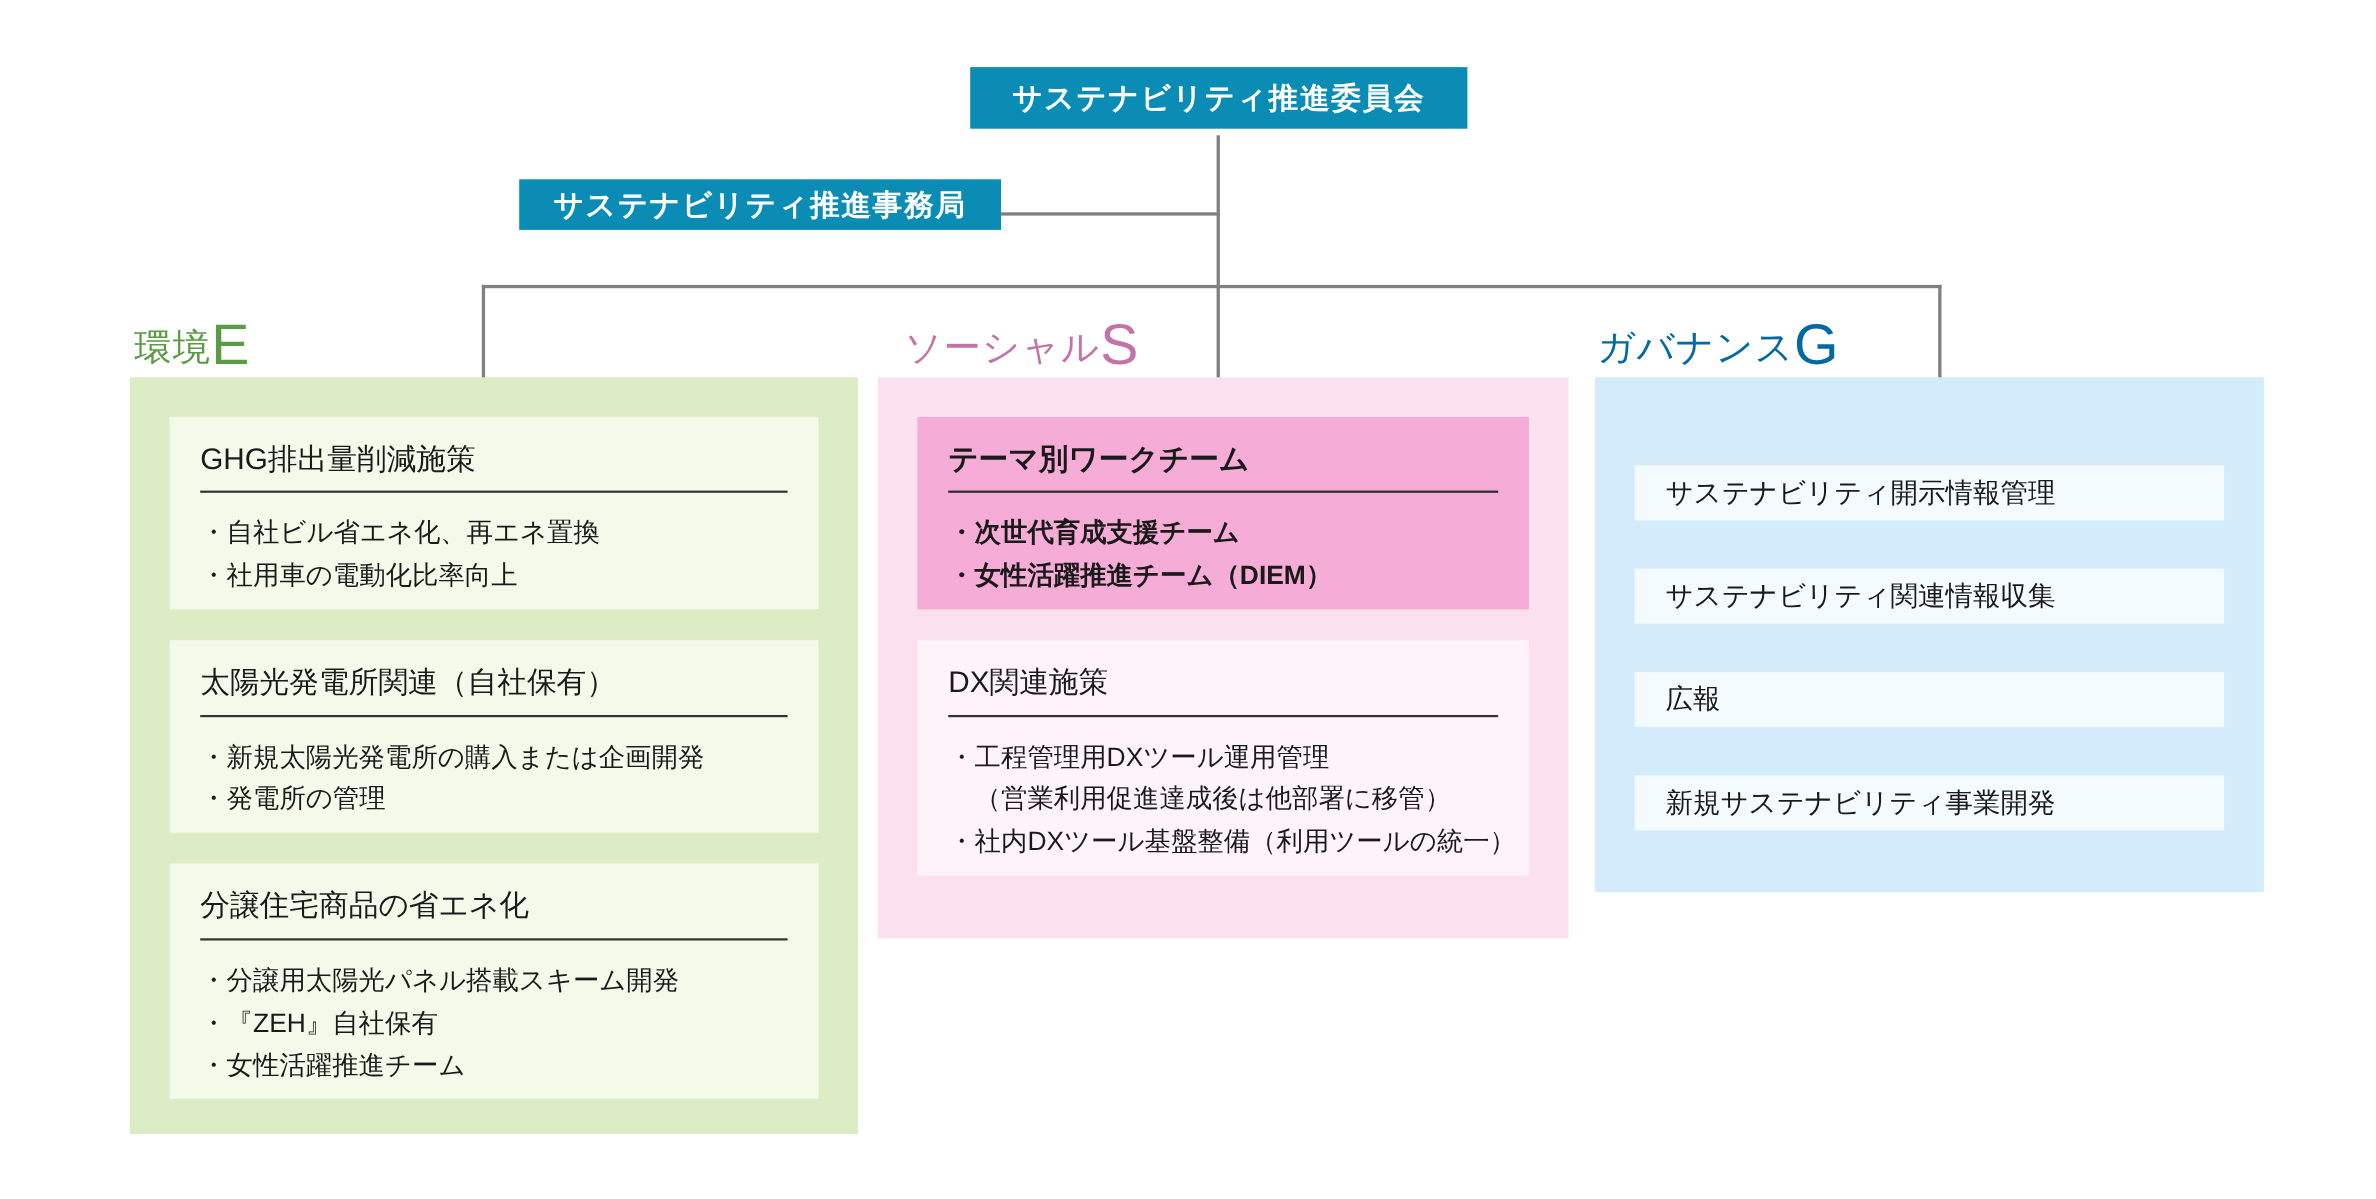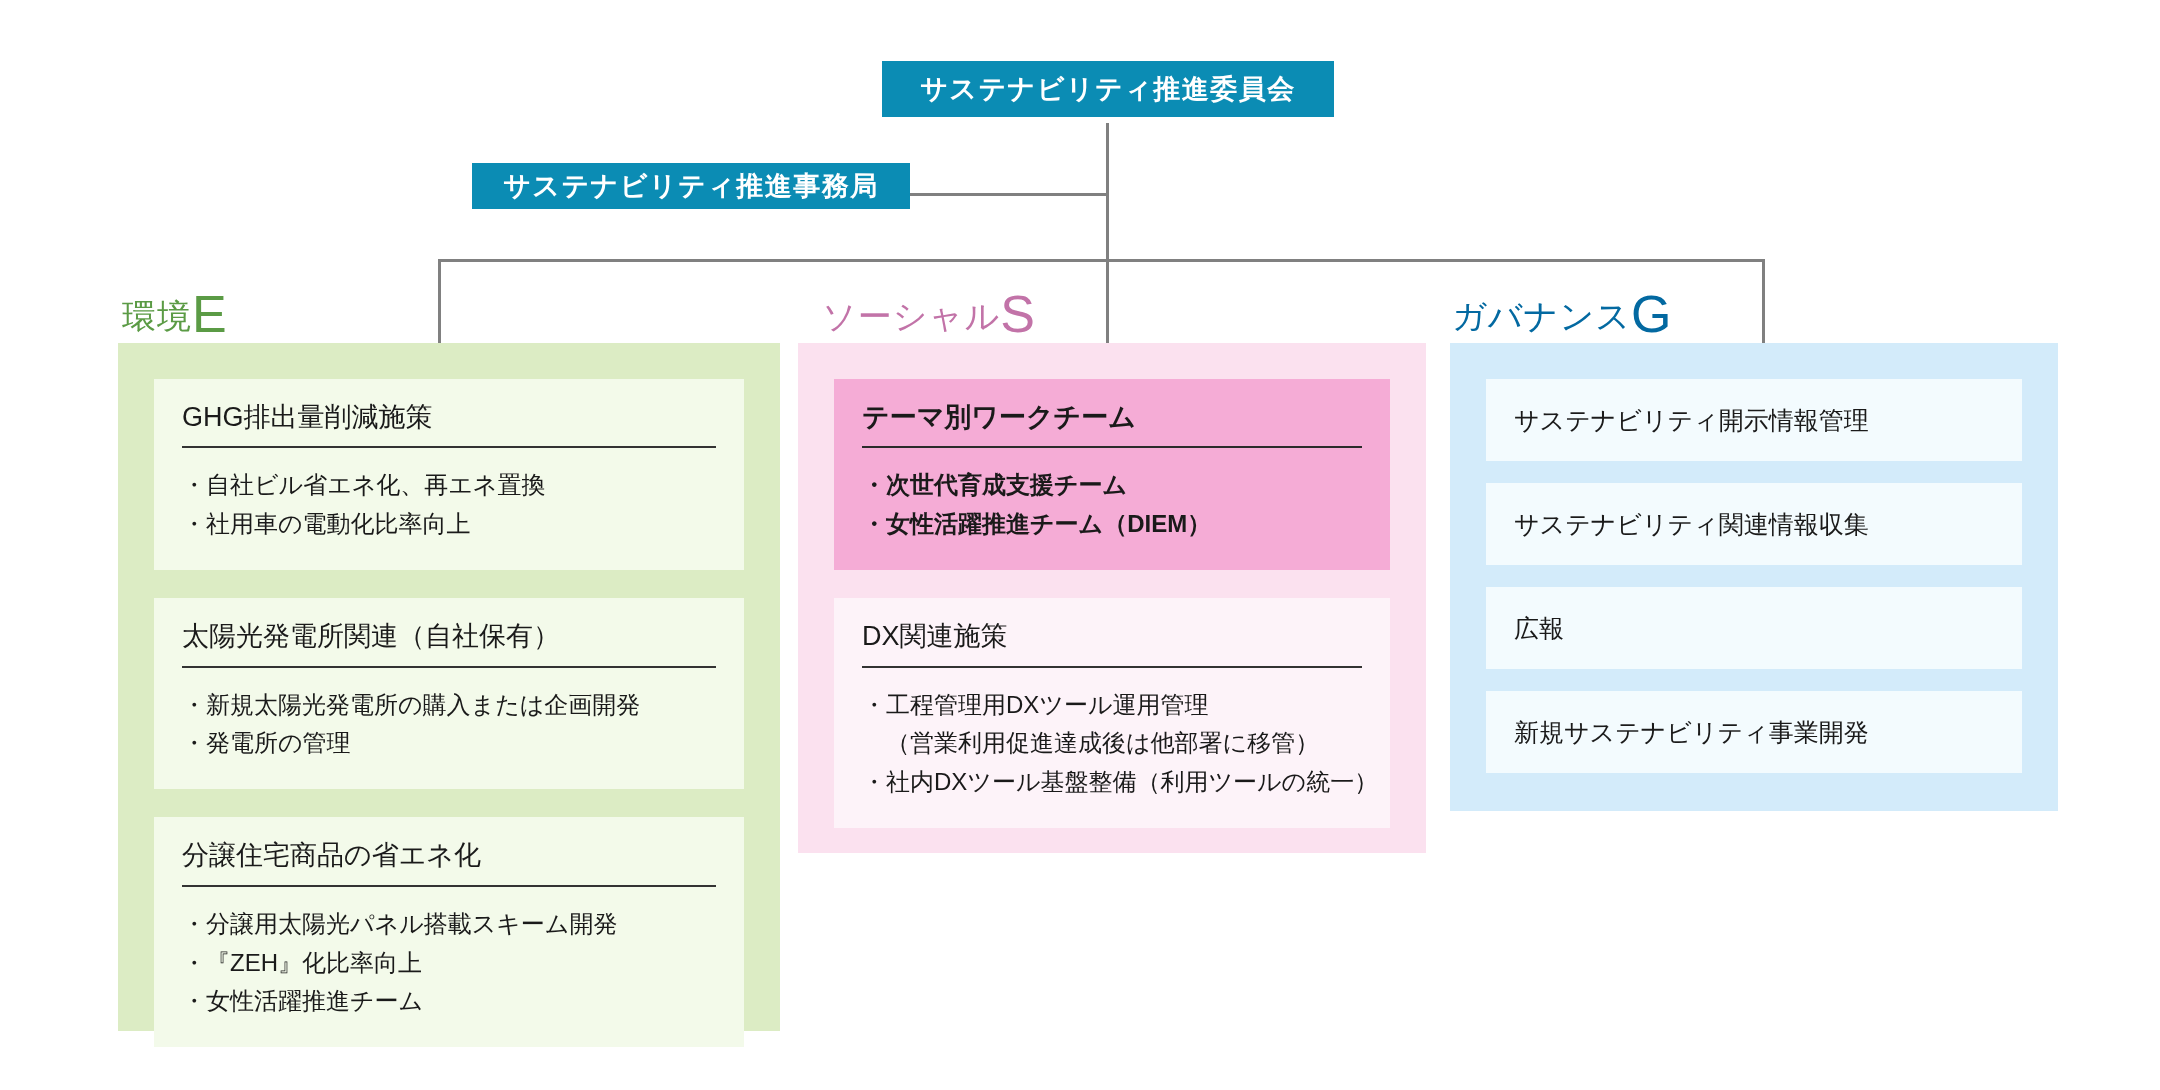--- a/index.html
+++ b/index.html
@@ -89,29 +89,30 @@
   }
   #panel-g {
     left: 1450px; top: 343px;
     width: 608px; height: 468px;
     background: #d3ebfa;
   }
 
   
   .card {
     background: #f3faea;
-    padding: 22px 28px 26px 28px;
+    padding: 22px 28px 10px 28px;
     margin-bottom: 28px;
   }
   #panel-s .card { background: #fdf3f9; }
   #panel-s .card.highlight { background: #f5acd6; }
   #panel-g .card {
     background: #f3fbfe;
-    padding: 26px 28px;
+    padding: 10px 28px;
     margin-bottom: 22px;
+    margin-top: 44px;
   }
   .card:last-child { margin-bottom: 0; }
 
   .card-title {
     font-size: 27px;
     color: #1a1a1a;
     padding-bottom: 13px;
     border-bottom: 2px solid #333333;
     margin-bottom: 18px;
     white-space: nowrap;
@@ -178,21 +179,21 @@
       <ul class="card-list">
         <li>・新規太陽光発電所の購入または企画開発</li>
         <li>・発電所の管理</li>
       </ul>
     </div>
 
     <div class="card">
       <div class="card-title">分譲住宅商品の省エネ化</div>
       <ul class="card-list">
         <li>・分譲用太陽光パネル搭載スキーム開発</li>
-        <li>・『ZEH』化比率向上</li>
+        <li>・『ZEH』自社保有</li>
         <li>・女性活躍推進チーム</li>
       </ul>
     </div>
 
   </div>
 
   <div class="col-header" id="header-s">
     <span class="jp">ソーシャル</span><span class="letter">S</span>
   </div>
 

